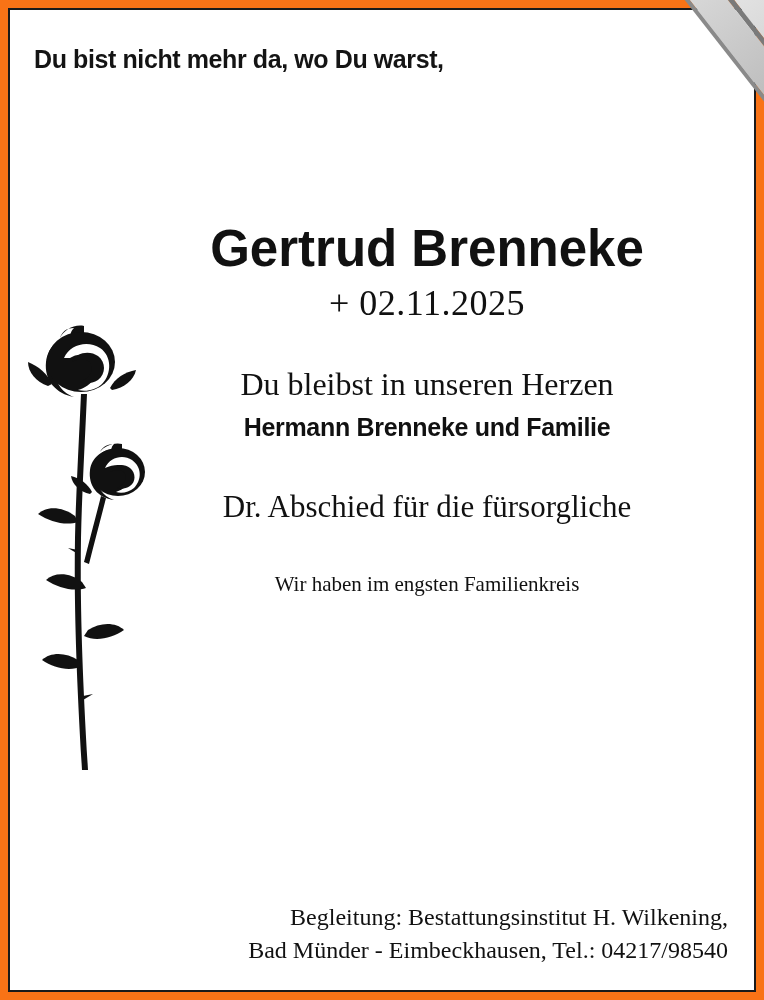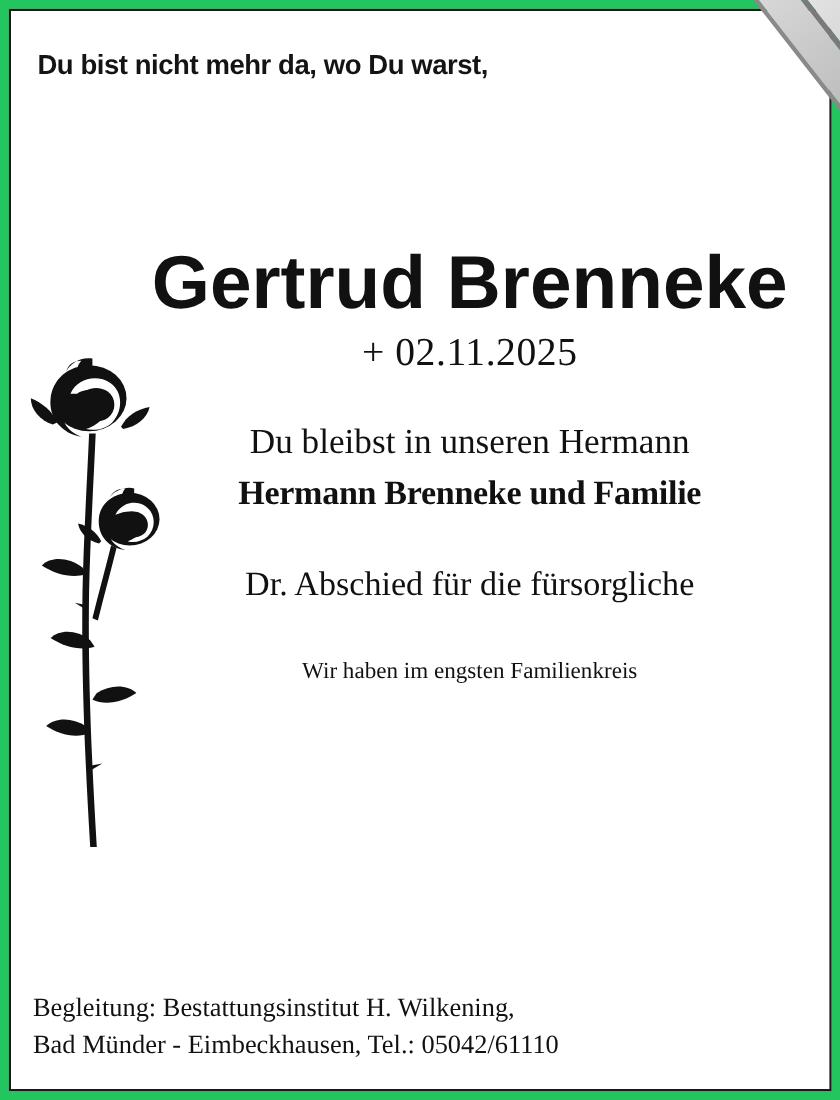--- a/index.html
+++ b/index.html
@@ -9,21 +9,21 @@
   }
   body {
     font-family: "Liberation Serif", serif;
     -webkit-font-smoothing: antialiased;
   }
   .page {
     position: relative;
     width: 764px;
     height: 1000px;
     overflow: hidden;
-    background: #22c55e;
+    background: #f97316;
     box-sizing: border-box;
   }
   
   .frame {
     position: absolute;
     left: 8px;
     top: 8px;
     right: 8px;
     bottom: 8px;
     border: 2px solid #1a1a1a;
@@ -90,41 +90,41 @@
     position: absolute;
     left: 120px;
     right: 30px;
     top: 222px;
     text-align: center;
     color: #111111;
   }
   .name {
     font-family: "Liberation Sans", sans-serif;
     font-weight: bold;
-    font-size: 68px;
+    font-size: 51px;
     line-height: 1.05;
     letter-spacing: 0px;
     margin: 0 0 6px 0;
     white-space: nowrap;
   }
   .date {
     font-family: "Liberation Serif", serif;
     font-size: 36px;
     letter-spacing: 0.5px;
     margin: 0 0 42px 0;
   }
   .memo {
     font-family: "Liberation Serif", serif;
     font-size: 32px;
     margin: 0 0 10px 0;
   }
   .family {
-    font-family: Liberation Serif, serif;
+    font-family: Liberation Sans, sans-serif;
     font-weight: bold;
-    font-size: 31px;
+    font-size: 25px;
     letter-spacing: -0.3px;
     margin: 0 0 44px 0;
     white-space: nowrap;
   }
   .thanks {
     font-family: "Liberation Serif", serif;
     font-size: 31px;
     line-height: 1.33;
     margin: 0 0 44px 0;
   }
@@ -133,21 +133,21 @@
     font-size: 21px;
     line-height: 1.33;
     margin: 0;
   }
   
   .footer {
     position: absolute;
     left: 30px;
     right: 36px;
     bottom: 34px;
-    text-align: left;
+    text-align: right;
     font-family: "Liberation Serif", serif;
     font-size: 24px;
     line-height: 1.35;
     color: #111111;
   }
 </style>
 </head>
 <body>
 
 <div class="page">
@@ -197,27 +197,27 @@
 
         <path d="M52 254 L42 248 L52 250 Z"></path>
         <path d="M57 400 L67 394 L57 396 Z"></path>
       </g>
     </svg>
   </div>
 
   <div class="content">
     <div class="name">Gertrud Brenneke</div>
     <div class="date">+ 02.11.2025</div>
-    <div class="memo">Du bleibst in unseren Hermann</div>
+    <div class="memo">Du bleibst in unseren Herzen</div>
     <div class="family">Hermann Brenneke und Familie</div>
     <div class="thanks">
       <div>Dr. Abschied für die fürsorgliche</div>
     </div>
     <div class="farewell">
       <div>Wir haben im engsten Familienkreis</div>
     </div>
   </div>
 
   <div class="footer">
     <div>Begleitung: Bestattungsinstitut H. Wilkening,</div>
-    <div>Bad Münder - Eimbeckhausen, Tel.: 05042/61110</div>
+    <div>Bad Münder - Eimbeckhausen, Tel.: 04217/98540</div>
   </div>
 </div>
 
 </body></html>

